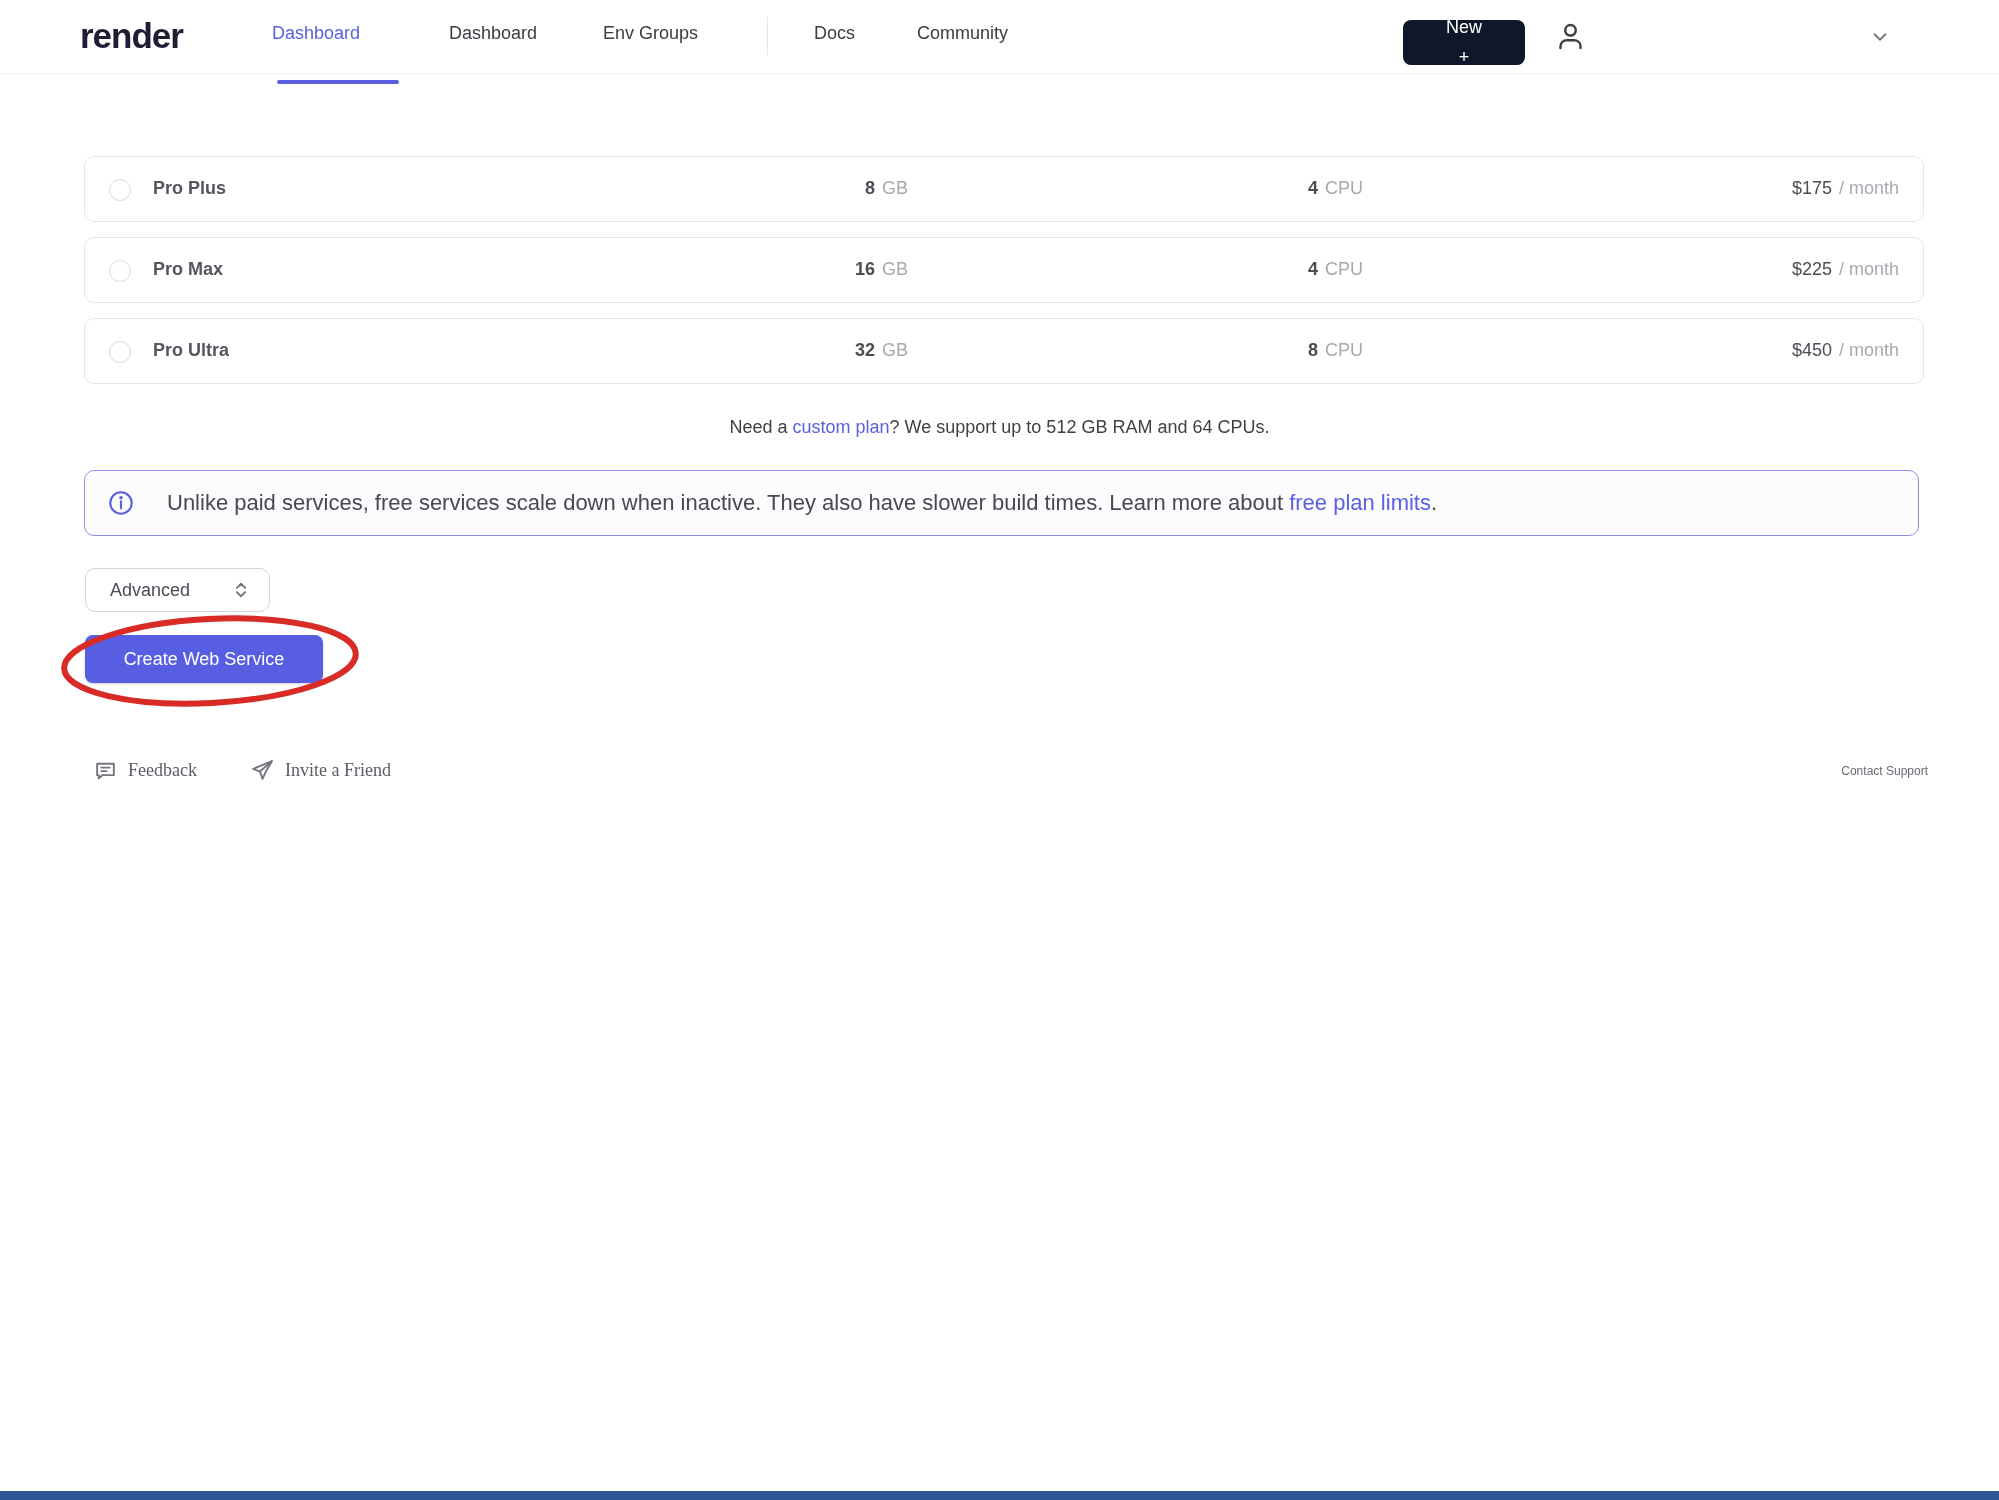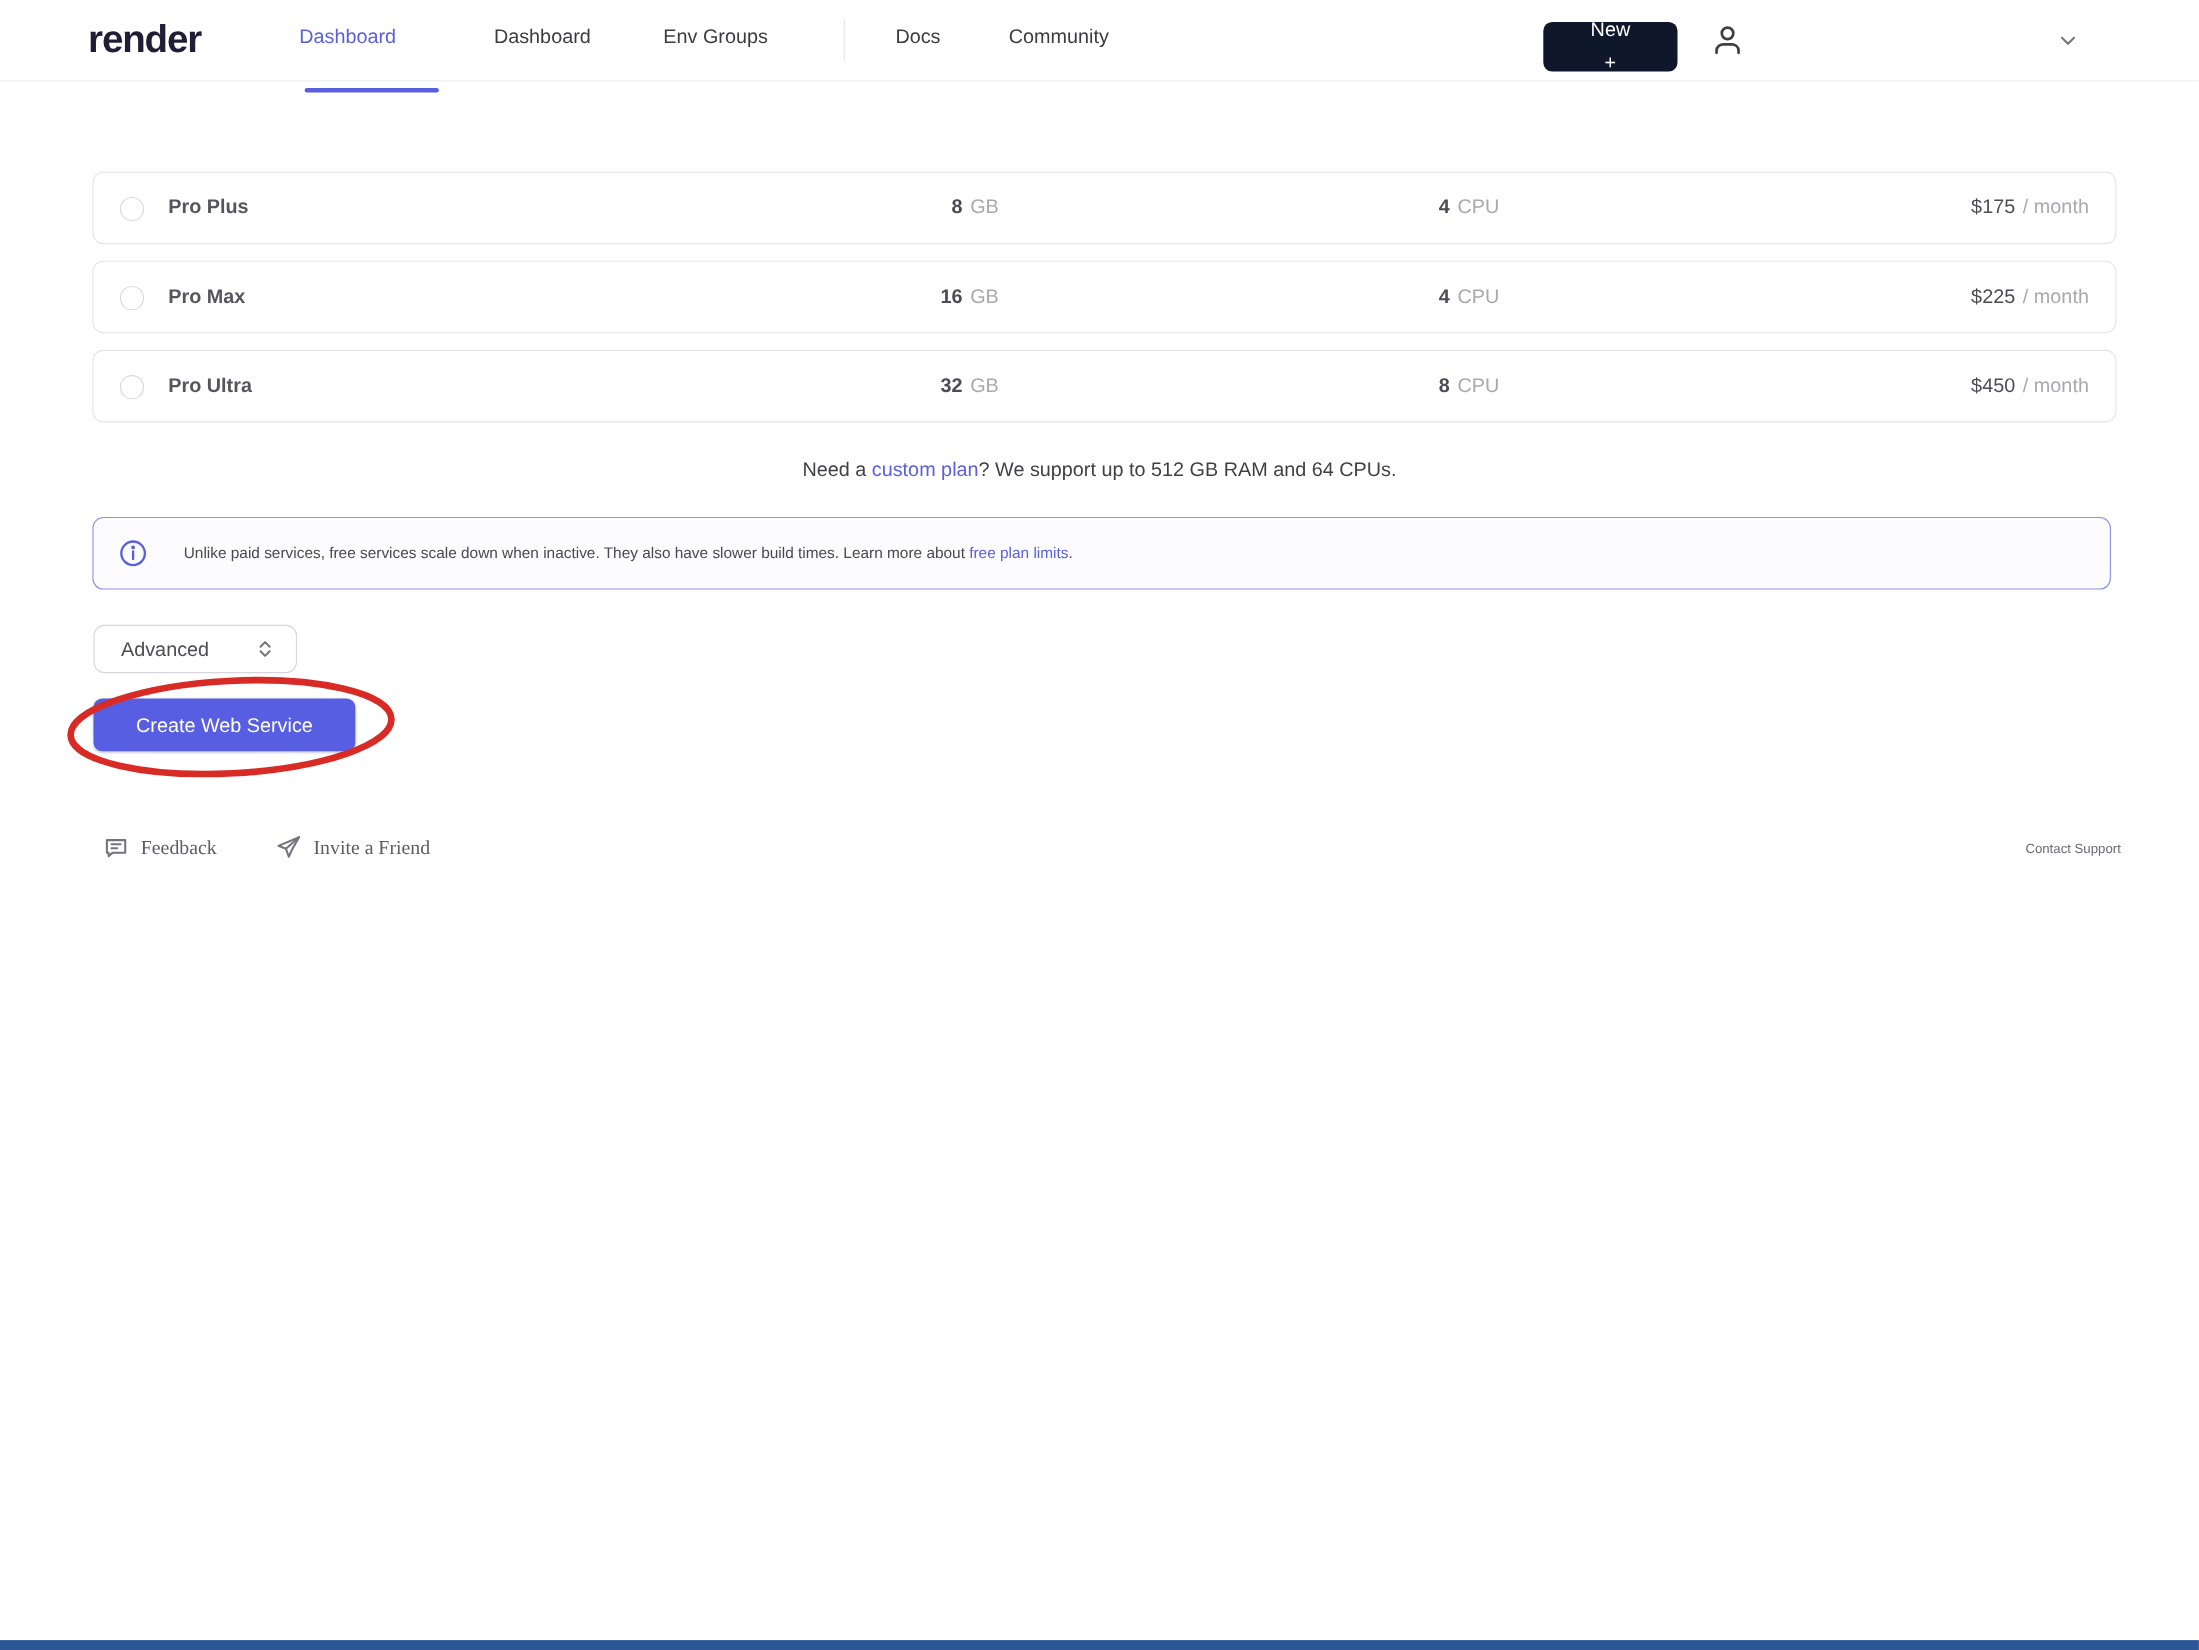--- a/index.html
+++ b/index.html
@@ -28,21 +28,21 @@
   .cell .val{font-weight:600;color:#4c4c55;}
   .cell .unit{color:#a8a8b0;margin-left:7px;font-weight:400;}
   .cell-ram{right:1015px;} .cell-cpu{right:560px;} .cell-price{right:24px;}
   .cell-price .val{font-weight:500;}
   
   .custom-line{position:absolute;left:0;top:417px;width:100%;text-align:center;font-size:18px;font-weight:500;color:#3f3f46;}
   a.link{color:#5a5fe0;text-decoration:none;cursor:pointer;}
   
   .banner{position:absolute;left:84px;top:470px;width:1835px;height:66px;border:1.7px solid #8d90ea;border-radius:10px;background:#fcfcff;box-sizing:border-box;}
   .banner-icon{position:absolute;left:22px;top:18px;color:#5a5fe0;}
-  .banner-text{position:absolute;left:82px;top:0;line-height:63px;font-size:14px;font-weight:500;color:#48484f;white-space:nowrap;}
+  .banner-text{position:absolute;left:82px;top:0;line-height:63px;font-size:22px;font-weight:500;color:#48484f;white-space:nowrap;}
   
   .advanced-btn{position:absolute;left:85px;top:568px;width:185px;height:44px;border:1px solid #d6d6dc;border-radius:10px;background:#fff;
     display:flex;align-items:center;justify-content:space-between;padding:0 18px 0 24px;box-sizing:border-box;
     font-size:18px;font-weight:500;color:#4b4b55;cursor:pointer;}
   .create-btn{position:absolute;left:85px;top:635px;width:238px;height:48px;border-radius:8px;background:#575ee2;
     color:#fff;font-size:18px;font-weight:500;display:flex;align-items:center;justify-content:center;cursor:pointer;
     box-shadow:0 1px 2px rgba(60,60,120,.25);}
   .annotation{position:absolute;left:52px;top:606px;width:316px;height:110px;pointer-events:none;z-index:30;}
   
   .footer-item{position:absolute;top:758px;display:flex;align-items:center;gap:10px;font-size:18px;font-weight:500;color:#5c5c66;cursor:pointer;font-family:Liberation Serif, serif;}

